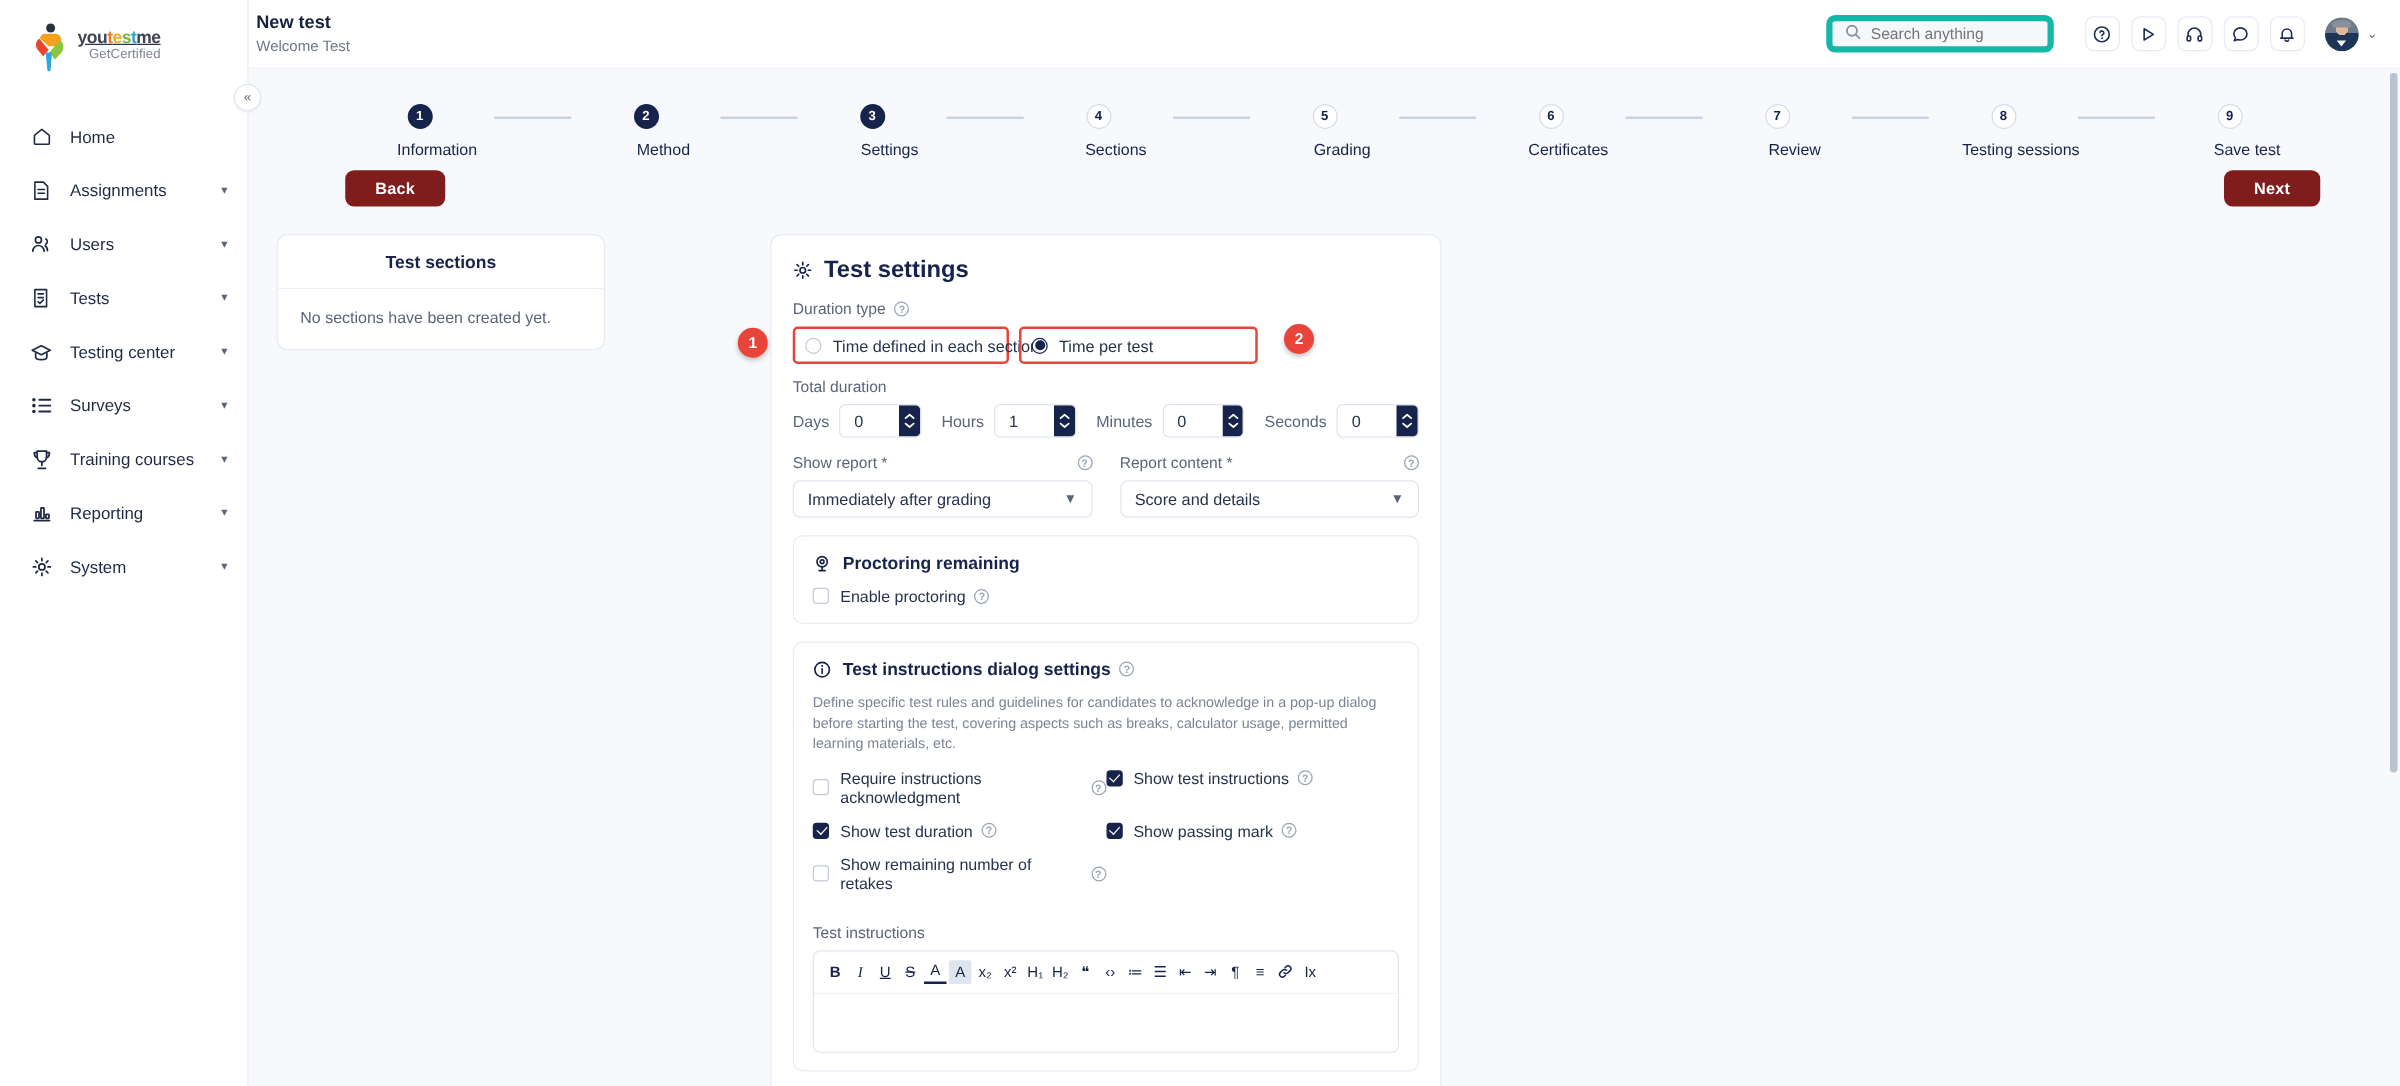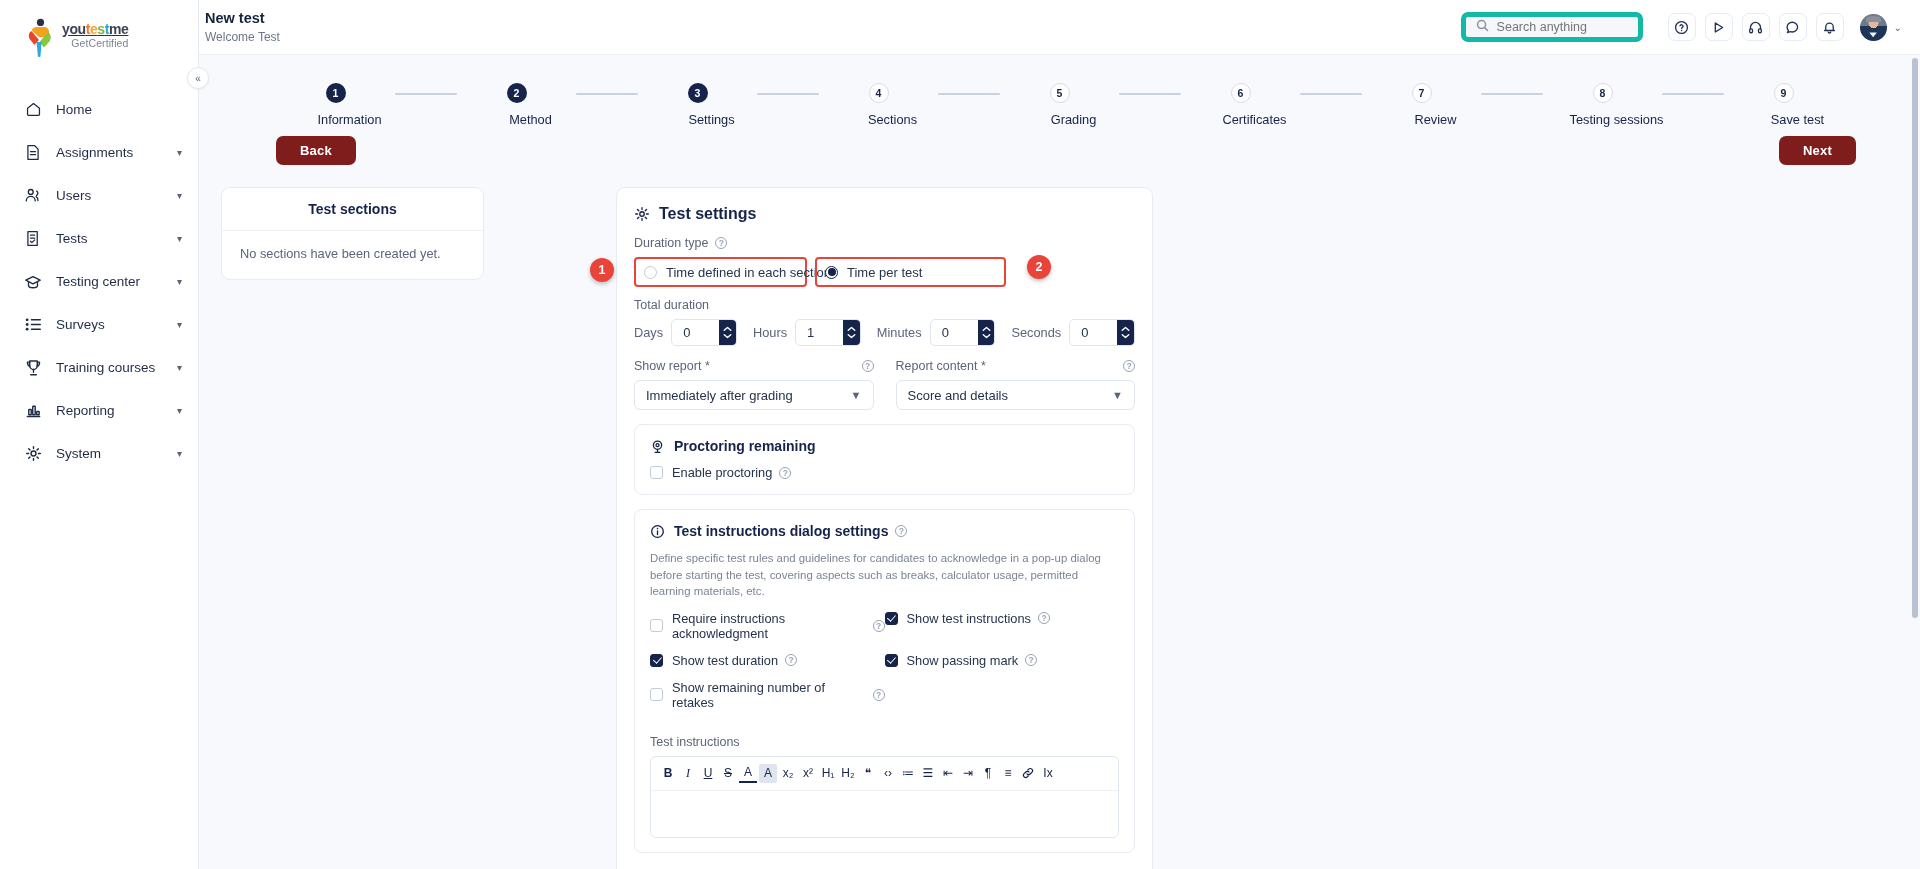--- a/index.html
+++ b/index.html
@@ -69,21 +69,21 @@
   
   .cols{display:flex;padding:22px 0 0 22px;position:relative;}
   .left-col{width:285px;flex:none;margin-left:0;}
   .sections-card{width:263px;background:#fff;border:1px solid #e7ecf3;border-radius:9px;overflow:hidden;margin-left:0;}
   .sections-head{padding:13px 0;text-align:center;font-size:14px;font-weight:700;color:#16234a;border-bottom:1px solid #eef2f7;}
   .sections-body{padding:15px 18px 18px;font-size:12.8px;color:#5b6579;}
 
   .right-col{flex:1;display:flex;justify-content:flex-start;padding-left:110px;}
 
   .settings-card{width:537px;background:#fff;border:1px solid #e7ecf3;border-radius:9px;padding:17px 17px 20px 17px;}
-  .card-title{display:flex;align-items:center;font-size:16px;font-weight:700;color:#16234a;margin-bottom:13px;}
+  .card-title{display:flex;align-items:center;font-size:19px;font-weight:700;color:#16234a;margin-bottom:13px;}
   .card-title .tico{margin-right:9px;display:flex;}
 
   .field-label{font-size:12.5px;color:#5b6579;display:flex;align-items:center;margin-bottom:7px;}
   .help{width:12px;height:12px;border-radius:50%;border:1px solid #9aa4b4;color:#9aa4b4;font-size:8.5px;display:inline-flex;align-items:center;justify-content:center;margin-left:7px;font-weight:700;flex:none;cursor:pointer;}
 
   .radio-row{display:flex;align-items:center;position:relative;height:30px;margin-bottom:11px;}
   .rbox{border:2px solid #e8443a;border-radius:4px;height:30px;display:flex;align-items:center;padding:0 8px;}
   .rbox1{width:173px;}
   .rbox2{width:191px;margin-left:8px;}
   .radio{width:13px;height:13px;border-radius:50%;border:1.5px solid #c3cbd8;background:#fff;margin-right:9px;flex:none;position:relative;cursor:pointer;}

